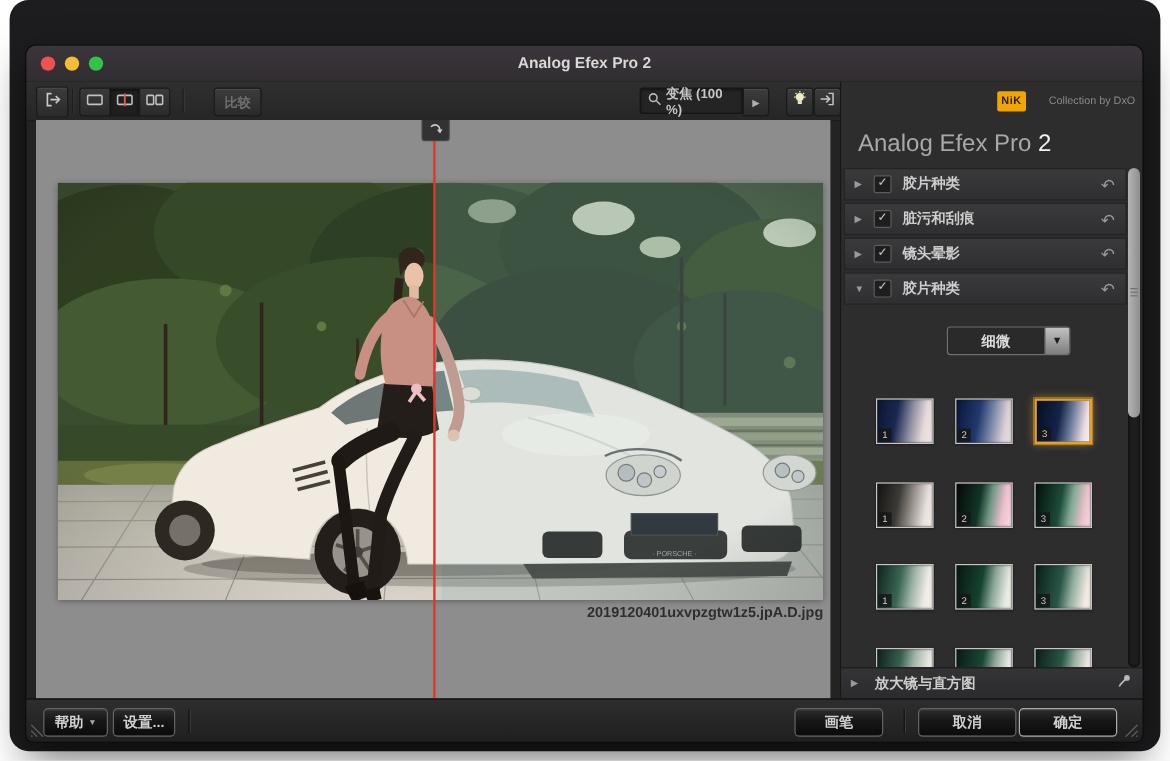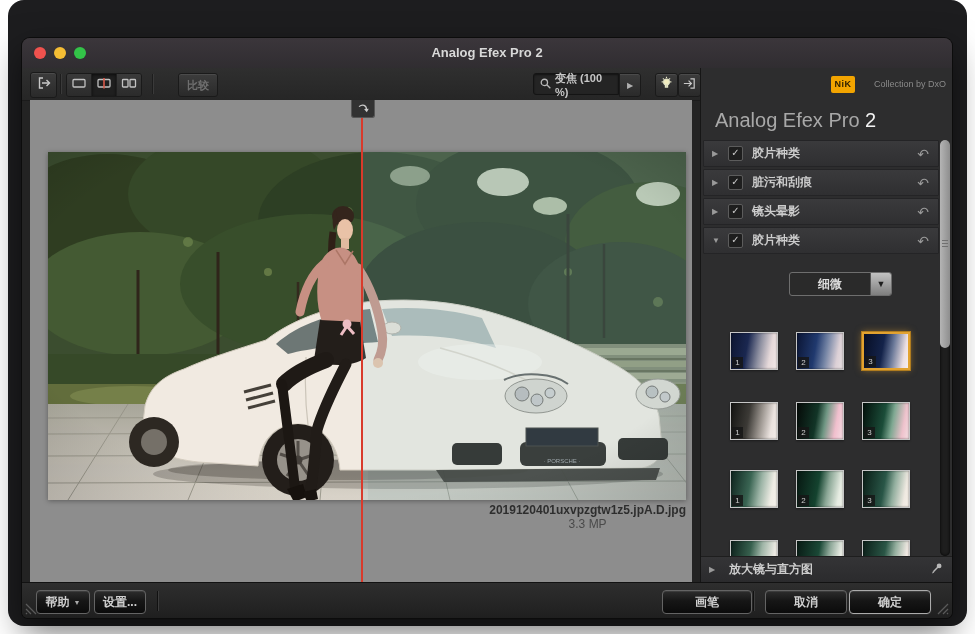--- a/index.html
+++ b/index.html
@@ -327,21 +327,20 @@
         </g>
 
         <rect x="0" y="0" width="314" height="348" fill="#ff9a50" opacity="0.05"></rect>
         <rect x="314" y="0" width="324" height="348" fill="#d4e4da" opacity="0.14"></rect>
         <rect x="314" y="0" width="324" height="348" fill="#7c9a8e" opacity="0.09"></rect>
         <rect x="0" y="0" width="638" height="348" fill="url(#vig)"></rect>
       </svg>
     </div>
     <div class="abs caption">
       <div class="cap-name">2019120401uxvpzgtw1z5.jpA.D.jpg</div>
-      <div class="cap-size">3.3 MP</div>
     </div>
     <div class="abs split-line"></div>
     <div class="abs split-handle">
       <span>
         <svg width="14" height="13" viewBox="0 0 16 14" fill="none">
           <path d="M3.5,6 C7.5,2.5 12,4.5 12,9.5" stroke="#cccccc" stroke-width="1.5"></path>
           <polygon points="9.2,8.8 12.3,12.4 14.6,8.4" fill="#cccccc"></polygon>
         </svg>
       </span>
     </div>
@@ -443,21 +442,21 @@
 
   <div class="abs footer">
     <div class="fbtn" style="left:14px;width:54px;">
       <span>帮助</span>
       <span class="caret">▼</span>
     </div>
     <div class="fbtn" style="left:72px;width:52px;">
       <span>设置...</span>
     </div>
     <div class="fsep" style="left:135px;"></div>
-    <div class="fbtn" style="left:640px;width:90px;">
+    <div class="fbtn" style="left:640px;width:74px;">
       <span>画笔</span>
     </div>
     <div class="fsep" style="left:731px;"></div>
     <div class="fbtn" style="left:743px;width:82px;">
       <span>取消</span>
     </div>
     <div class="fbtn ok" style="left:827px;width:82px;">
       <span>确定</span>
     </div>
     <div class="grip" style="left:2px;top:18px;">

